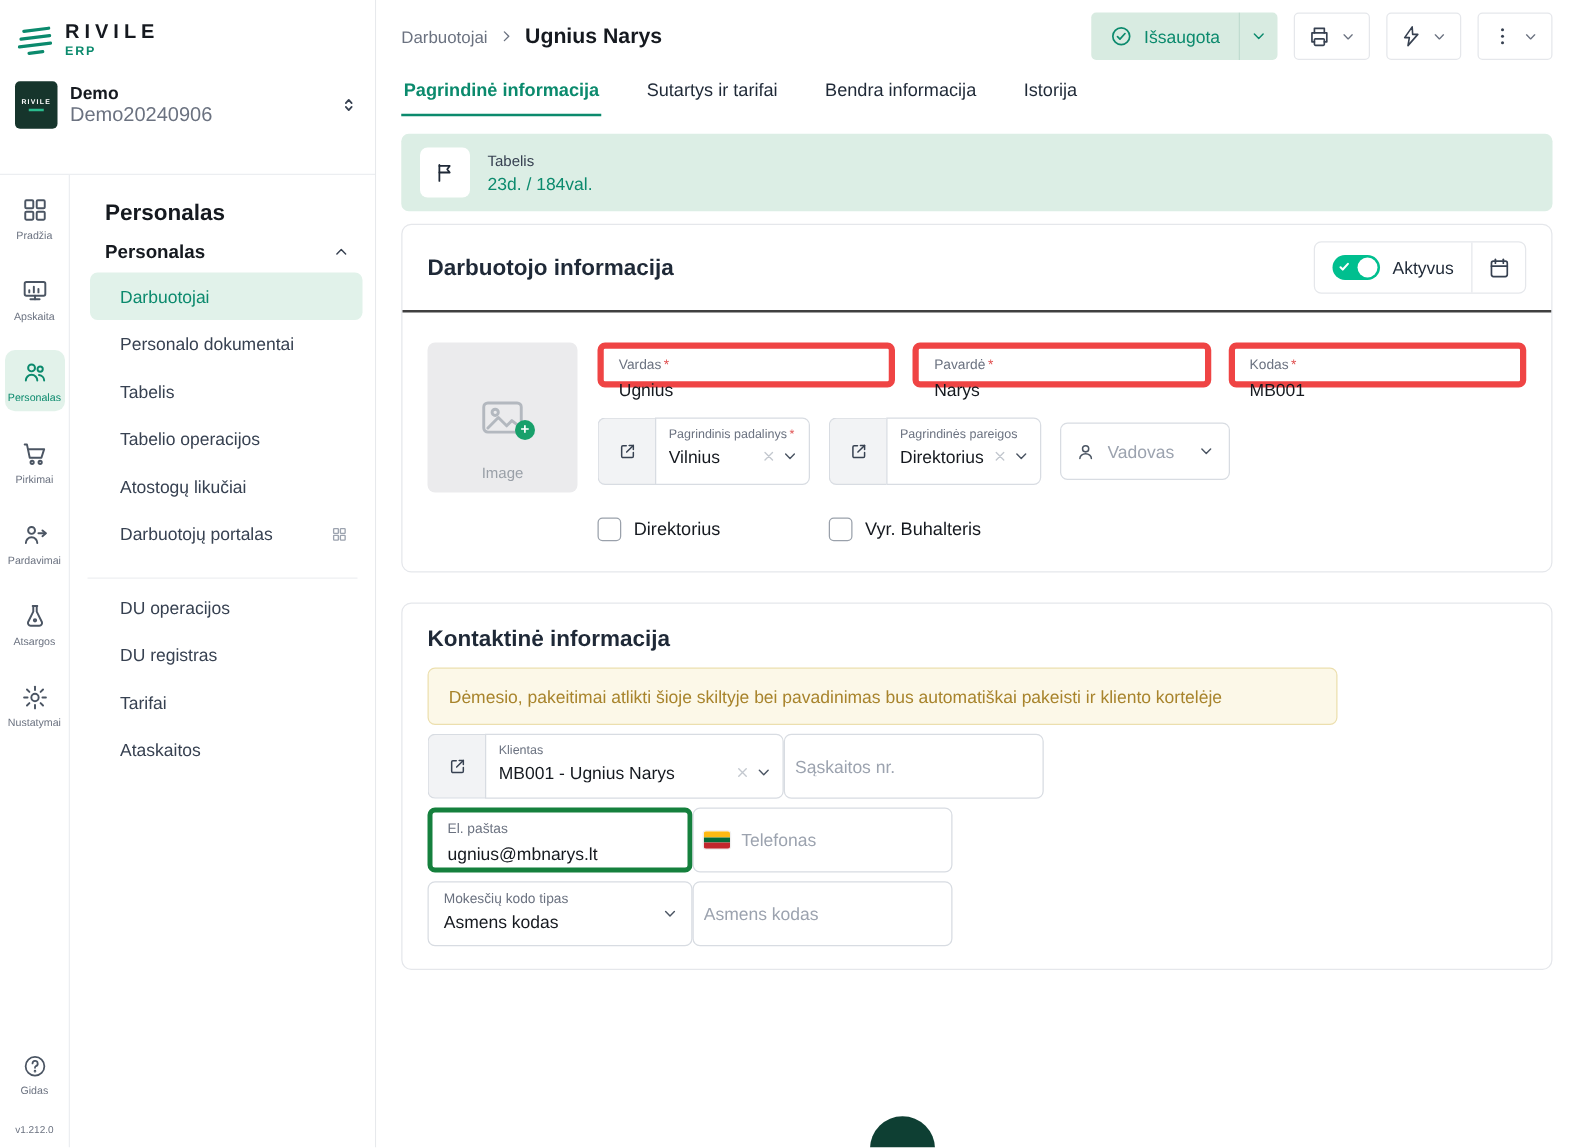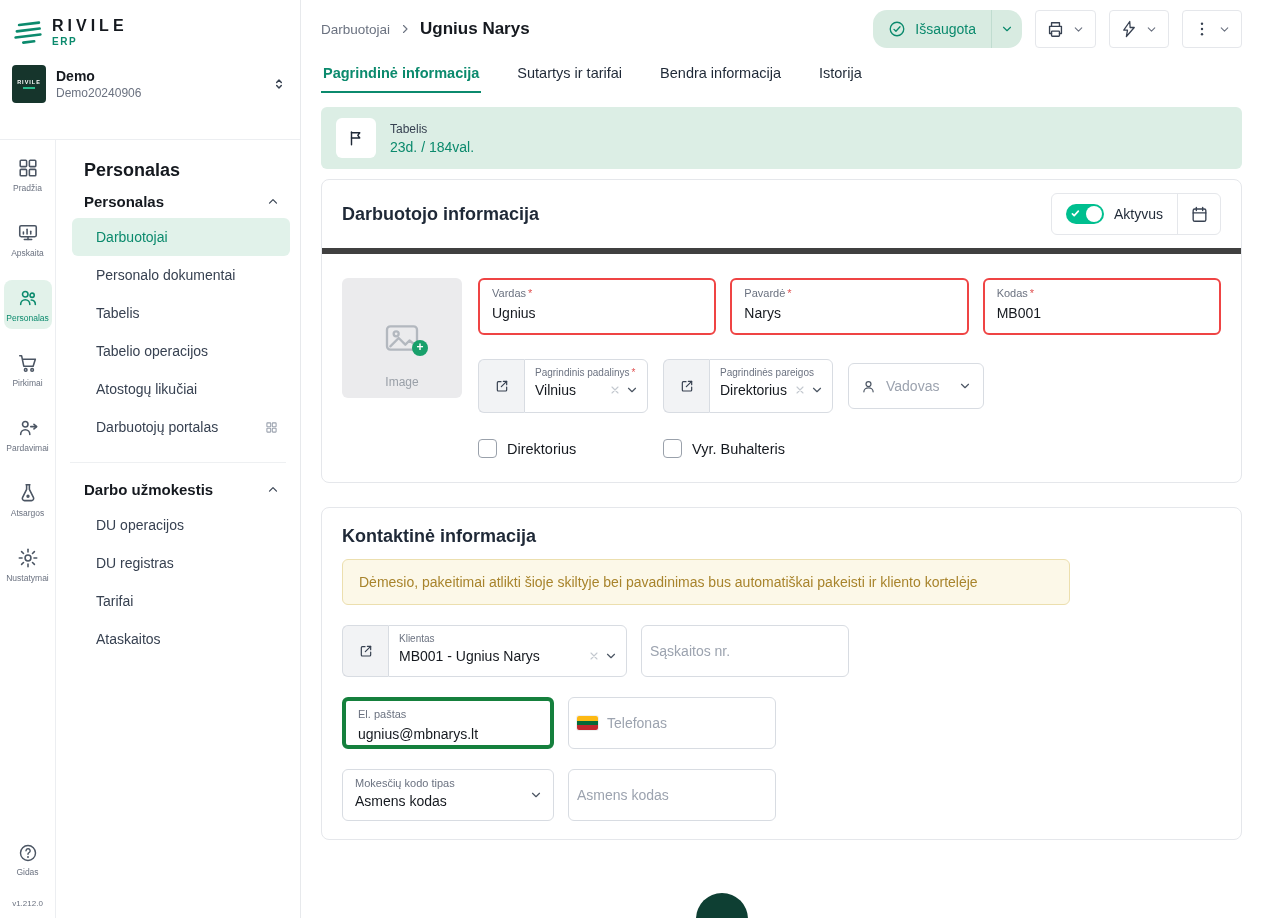--- a/index.html
+++ b/index.html
@@ -12,21 +12,21 @@
   .left-top { height:140px; flex:0 0 140px; border-bottom:1px solid #eceef1; }
   .logo-row { display:flex; align-items:flex-start; gap:9px; padding:18px 0 0 13px; }
   .logo-text .lt1 { font-size:16px; font-weight:800; letter-spacing:4px; color:#15191f; line-height:16px; }
   .logo-text .lt2 { font-size:10px; font-weight:700; letter-spacing:1.5px; color:#0b8a6d; margin-top:2px; }
   .ws-row { display:flex; align-items:center; gap:10px; margin-top:18px; padding:0 14px 0 12px; cursor:pointer; }
   .ws-avatar { width:34px; height:38px; background:#16352c; border-radius:4px; display:flex; flex-direction:column; align-items:center; justify-content:center; }
   .ws-avatar .av-txt { font-size:5.5px; letter-spacing:1px; color:#fff; font-weight:700; }
   .ws-avatar .av-bar { width:12px; height:2px; background:#2bbd8e; margin-top:2px; }
   .ws-meta { display:flex; flex-direction:column; }
   .ws-name { font-size:14px; font-weight:700; color:#15191f; }
-  .ws-code { font-size:12px; color:#6b7280; margin-top:2px; }
+  .ws-code { font-size:16px; color:#6b7280; margin-top:2px; }
   .ws-unfold { margin-left:auto; color:#374151; }
 
   .left-body { flex:1; display:flex; min-height:0; }
   .rail { width:56px; flex:0 0 56px; border-right:1px solid #eceef1; display:flex; flex-direction:column; align-items:center; padding-top:10px; }
   .rail-item { width:48px; display:flex; flex-direction:column; align-items:center; gap:4px; padding:7px 0 6px; margin-bottom:16px; border-radius:8px; color:#4b5563; cursor:pointer; }
   .rail-item .rlbl { font-size:8.5px; color:#6b7280; }
   .rail-item.active { background:#e2f2ea; color:#0b8a6d; }
   .rail-item.active .rlbl { color:#0b8a6d; }
   .rail-spacer { flex:1; }
   .rail-foot { display:flex; flex-direction:column; align-items:center; gap:4px; padding-bottom:10px; color:#4b5563; }
@@ -41,59 +41,59 @@
   .menu-item.active { background:#e1f2ea; color:#0b8a6d; font-weight:500; }
   .menu-item .mi-icon { color:#9ca3af; display:flex; }
 
   
   .main { flex:1; position:relative; display:flex; flex-direction:column; background:#fff; overflow:hidden; }
   .topbar { display:flex; align-items:center; justify-content:space-between; padding:10px 20px 4px; }
   .crumbs { display:flex; align-items:center; gap:9px; }
   .crumb-parent { font-size:13.5px; color:#6b7280; cursor:pointer; }
   .crumb-current { font-size:17px; font-weight:700; color:#15191f; }
   .actions { display:flex; align-items:center; gap:13px; }
-  .saved-btn { display:flex; align-items:stretch; height:38px; background:#d8ebe1; border-radius:14px; cursor:pointer; overflow:hidden; }
+  .saved-btn { display:flex; align-items:stretch; height:38px; background:#d8ebe1; border-radius:4px; cursor:pointer; overflow:hidden; }
   .saved-main { display:flex; align-items:center; gap:9px; padding:0 15px; color:#0b8a6d; font-size:14px; font-weight:500; }
   .saved-divider { width:1px; background:#c0dcd0; }
   .saved-caret { width:30px; display:flex; align-items:center; justify-content:center; color:#0b8a6d; }
   .icon-btn { display:flex; align-items:center; gap:7px; height:38px; padding:0 10px; border:1px solid #e5e7eb; border-radius:4px; background:#fff; color:#374151; cursor:pointer; }
   .icon-btn .cdn { color:#6b7280; }
 
   .tabsrow { display:flex; gap:34px; padding:4px 20px 0; }
   .tab { font-size:14.5px; color:#1f2937; padding:9px 2px 10px; cursor:pointer; border-bottom:2px solid transparent; }
   .tab.active { color:#0b8a6d; font-weight:700; border-bottom-color:#0b8a6d; }
 
   .content { flex:1; padding:0 20px; overflow:hidden; }
 
   .tbanner { margin-top:14px; background:#dceee5; border-radius:6px; display:flex; align-items:center; gap:14px; padding:11px 15px; }
   .tbanner-tile { width:40px; height:40px; background:#fff; border-radius:6px; display:flex; align-items:center; justify-content:center; color:#1f2937; }
   .tbanner-label { font-size:12px; color:#374151; }
   .tbanner-link { font-size:14px; color:#0b8a6d; margin-top:3px; cursor:pointer; }
 
   .card { border:1px solid #e5e7eb; border-radius:8px; background:#fff; }
   .card1 { margin-top:10px; }
-  .card-head { display:flex; align-items:center; justify-content:space-between; padding:13px 20px; border-bottom:6px solid #404040;text-align:center; }
+  .card-head { display:flex; align-items:center; justify-content:space-between; padding:13px 20px; border-bottom:2px solid #404040;text-align:center; }
   .card-title { font-size:18px; font-weight:700; color:#1f2937; }
   .head-controls { display:flex; align-items:center; border:1px solid #e5e7eb; border-radius:6px; height:42px; }
   .toggle-wrap { display:flex; align-items:center; gap:10px; padding:0 14px; cursor:pointer; }
   .toggle { width:38px; height:20px; background:#00bf8f; border-radius:10px; position:relative; }
   .toggle .knob { position:absolute; top:2px; right:2px; width:16px; height:16px; background:#fff; border-radius:50%; }
   .toggle .tchk { position:absolute; left:4px; top:4px; color:#fff; }
   .toggle-label { font-size:14px; color:#1f2937; }
   .hc-divider { width:1px; height:40px; background:#e5e7eb; }
   .cal-btn { width:42px; height:40px; display:flex; align-items:center; justify-content:center; color:#374151; cursor:pointer; }
 
   .card-body { padding:24px 20px; display:flex; gap:16px; }
   .img-col { width:120px; flex:0 0 120px; }
   .imgbox { width:120px; height:120px; background:#ebebed; border-radius:6px; position:relative; display:flex; align-items:center; justify-content:center; cursor:pointer; }
   .imgbox .img-label { position:absolute; bottom:9px; left:0; right:0; text-align:center; font-size:12px; color:#9aa0a8; }
   .plus-badge { position:absolute; right:34px; bottom:42px; width:16px; height:16px; border-radius:50%; background:#18a06b; color:#fff; font-size:12px; line-height:15px; text-align:center; font-weight:700; }
   .form-col { flex:1; min-width:0; }
   .fields-row { display:flex; gap:14px; }
-  .field { flex:1; border:2px solid #ef4444; border-radius:6px; padding:7px 12px 6px; height:57px; background:#fff; }
+  .field { flex:1; border:5px solid #ef4444; border-radius:6px; padding:7px 12px 6px; height:36px; background:#fff; }
   .f-label { font-size:11px; color:#6b7280; display:flex; gap:2px; line-height:13px; }
   .req { color:#e05252; }
   .bare-input { border:0; outline:none; background:transparent; font-family:"Liberation Sans", sans-serif; font-size:14px; color:#15191f; width:100%; height:20px; margin-top:3px; padding:0; }
   .bare-input::placeholder { color:#9ca3af; }
   .check-row { margin-top:26px; display:flex; align-items:center; gap:10px; cursor:pointer; }
   .cb { width:19px; height:19px; border-radius:4px; display:flex; align-items:center; justify-content:center; flex:0 0 19px; }
   .cb.checked { background:#0ba778; color:#fff; }
   .cb.un { border:1.5px solid #9aa1ab; background:#fff; }
   .cb-label { font-size:14.5px; color:#15191f; }
 
@@ -108,21 +108,21 @@
   .val-row .bare-input { margin-top:1px; flex:1; min-width:0; }
   .xclear { color:#c3c8cf; display:flex; cursor:pointer; flex:0 0 auto; }
   .caret { color:#4b5563; display:flex; cursor:pointer; flex:0 0 auto; }
   .vadovas { width:136px; height:46px; border:1px solid #d8dce2; border-radius:6px; display:flex; align-items:center; gap:9px; padding:0 11px; color:#6b7280; cursor:pointer; background:#fff; }
   .vadovas .bare-input { margin-top:0; }
   .roles-row { margin-top:26px; display:flex; }
   .role1 { width:185px; }
 
   .card2 { margin-top:24px; padding:18px 20px 18px; }
   .warn { margin-top:12px; width:728px; max-width:100%; background:#fcf8e8; border:1px solid #ecdfae; border-radius:6px; padding:12px 16px; font-size:14px; color:#a8842c; line-height:20px; }
-  .c-row { display:flex; gap:14px; margin-top:20px; }
+  .c-row { display:flex; margin-top:7px; }
   .input-box { border:1px solid #d8dce2; border-radius:6px; height:52px; display:flex; align-items:center; padding:0 8px; background:#fff; }
   .labeled-box { border:4px solid #15803d; border-radius:6px; height:52px; padding:7px 12px 6px; background:#fff; }
   .w208 { width:208px; } .w212 { width:212px; } .w434 { width:434px; }
   .tel-flag { width:21px; height:14px; border-radius:2px; overflow:hidden; display:flex; flex-direction:column; flex:0 0 21px; margin-right:9px; box-shadow:0 0 0 1px rgba(0,0,0,.06); }
   .tel-flag div { flex:1; }
   .flag-y { background:#fdb913; } .flag-g { background:#046a38; } .flag-r { background:#c1272d; }
   .select-box { border:1px solid #d8dce2; border-radius:6px; height:52px; padding:7px 12px 6px; display:flex; flex-direction:column; cursor:pointer; background:#fff; position:relative; }
   .select-box .sel-val { font-size:14px; color:#15191f; margin-top:3px; }
   .select-box .caret { position:absolute; right:10px; top:18px; }
   .fab { position:absolute; left:395px; top:893px; width:52px; height:52px; border-radius:50%; background:#0e3f33; cursor:pointer; }
@@ -304,28 +304,20 @@
                 <rect x="3.5" y="3.5" width="7" height="7" rx="1"></rect>
                 <rect x="13.5" y="3.5" width="7" height="7" rx="1"></rect>
                 <rect x="3.5" y="13.5" width="7" height="7" rx="1"></rect>
                 <rect x="13.5" y="13.5" width="7" height="7" rx="1"></rect>
               </svg>
           </span>
         </div>
 
         <div class="menu-divider"></div>
 
-        <div class="section-head second">
-          <span>Darbo užmokestis</span>
-          <span>
-            <svg class="svgi" width="14" height="14" viewBox="0 0 24 24" fill="none" stroke="#374151" stroke-width="2" stroke-linecap="round" stroke-linejoin="round">
-                <path d="m6 14 6-6 6 6"></path>
-              </svg>
-          </span>
-        </div>
         <div class="menu-item">
           <span>DU operacijos</span>
         </div>
         <div class="menu-item">
           <span>DU registras</span>
         </div>
         <div class="menu-item">
           <span>Tarifai</span>
         </div>
         <div class="menu-item">

